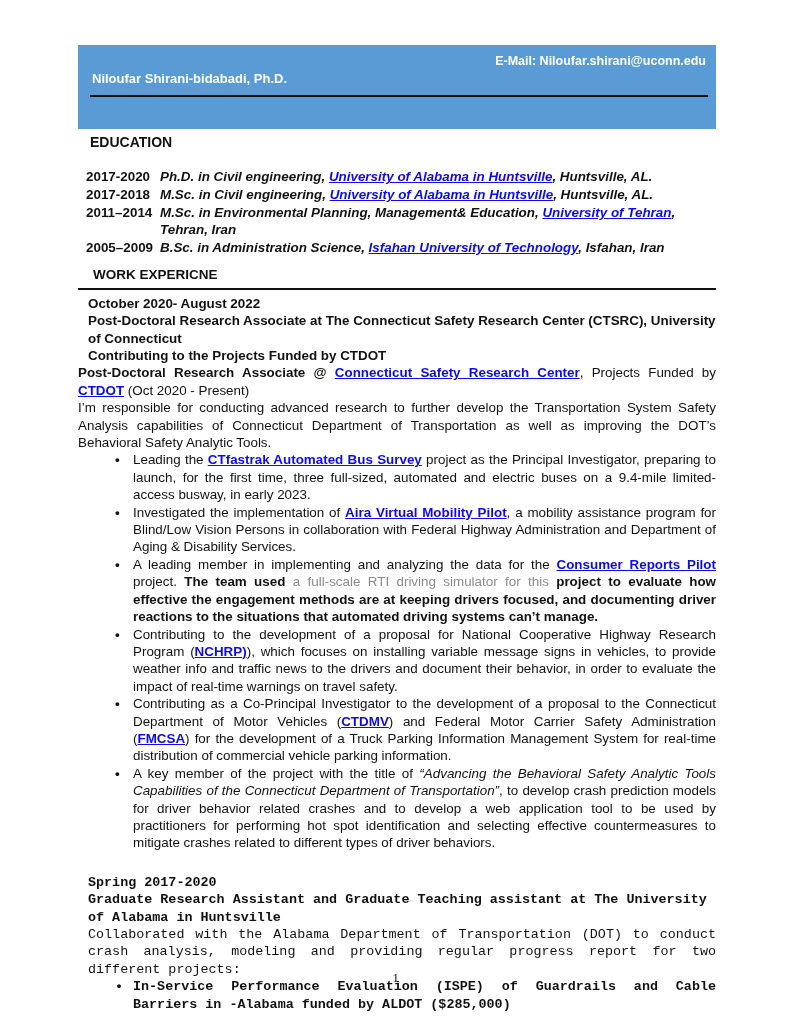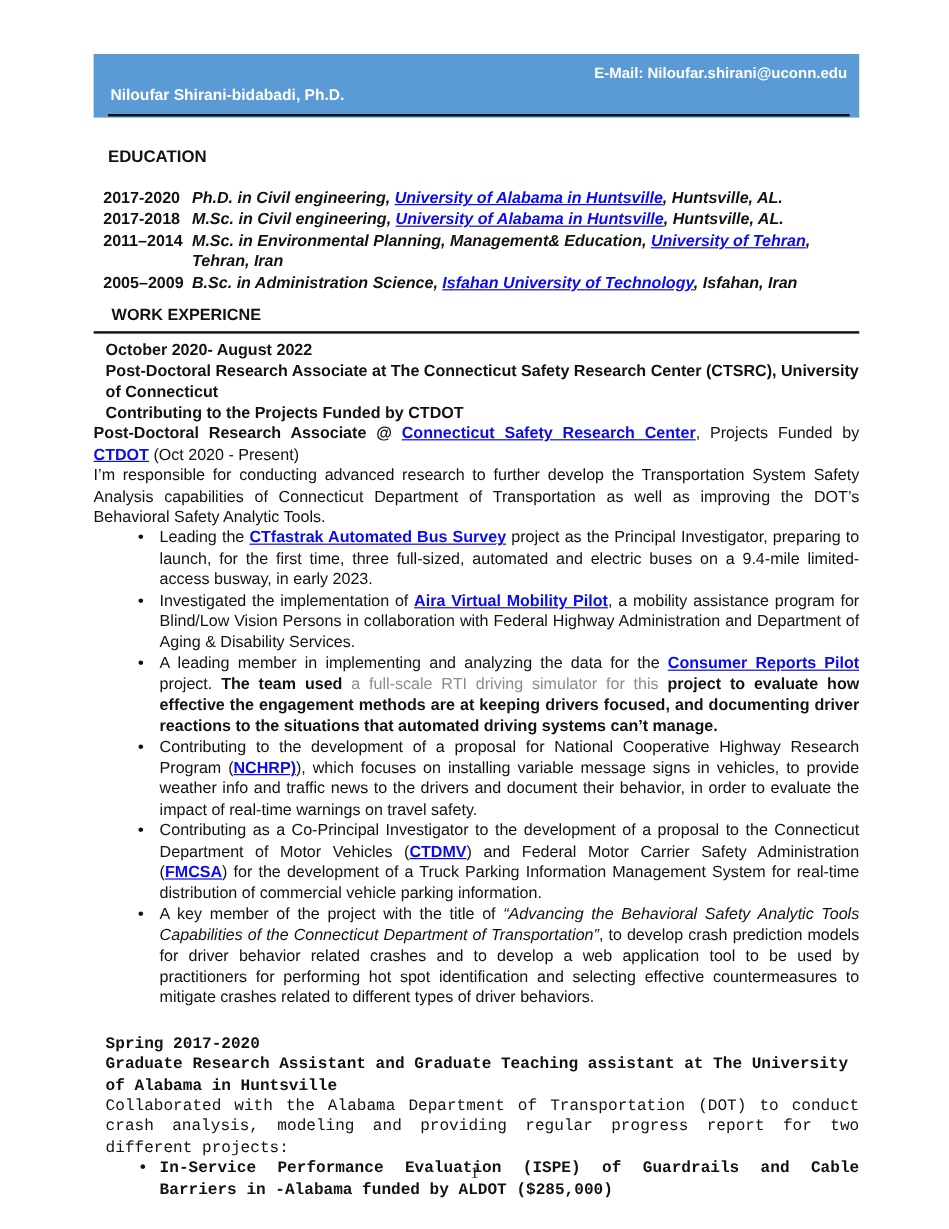--- a/index.html
+++ b/index.html
@@ -12,21 +12,21 @@
     font-size:13.4px;
     line-height:17.4px;
     color:#121212;
   }
   .content { padding:0 75px 0 78px; }
 
   
   .banner {
     margin-top:45px;
     position:relative;
-    height:53px;
+    height:84px;
     background:#5b9bd5;
     color:#ffffff;
   }
   .banner .name {
     position:absolute; left:14px; top:25px;
     font-weight:700; font-size:13px;
   }
   .banner .email {
     position:absolute; right:10px; top:8px;
     font-weight:700; font-size:12.5px;
@@ -35,21 +35,21 @@
     position:absolute; left:12px; right:8px; top:50px;
     height:2px; background:#101010;
   }
   .banner .affil {
     position:absolute; left:14px; top:54px;
     font-weight:700; font-size:12px;
   }
 
   
   .edu-heading {
-    margin-top:24px; padding-left:12px;
+    margin-top:5px; padding-left:12px;
     font-weight:700; font-size:14px;
   }
   .edu-list { margin-top:17px; padding-left:8px; }
   .edu-row { display:flex; line-height:17.6px; }
   .edu-years { flex:0 0 74px; font-weight:700; }
   .edu-desc { flex:1; font-weight:700;font-style:italic; }
 
   
   .work-heading {
     margin-top:10px; padding-left:15px; padding-bottom:4px;

